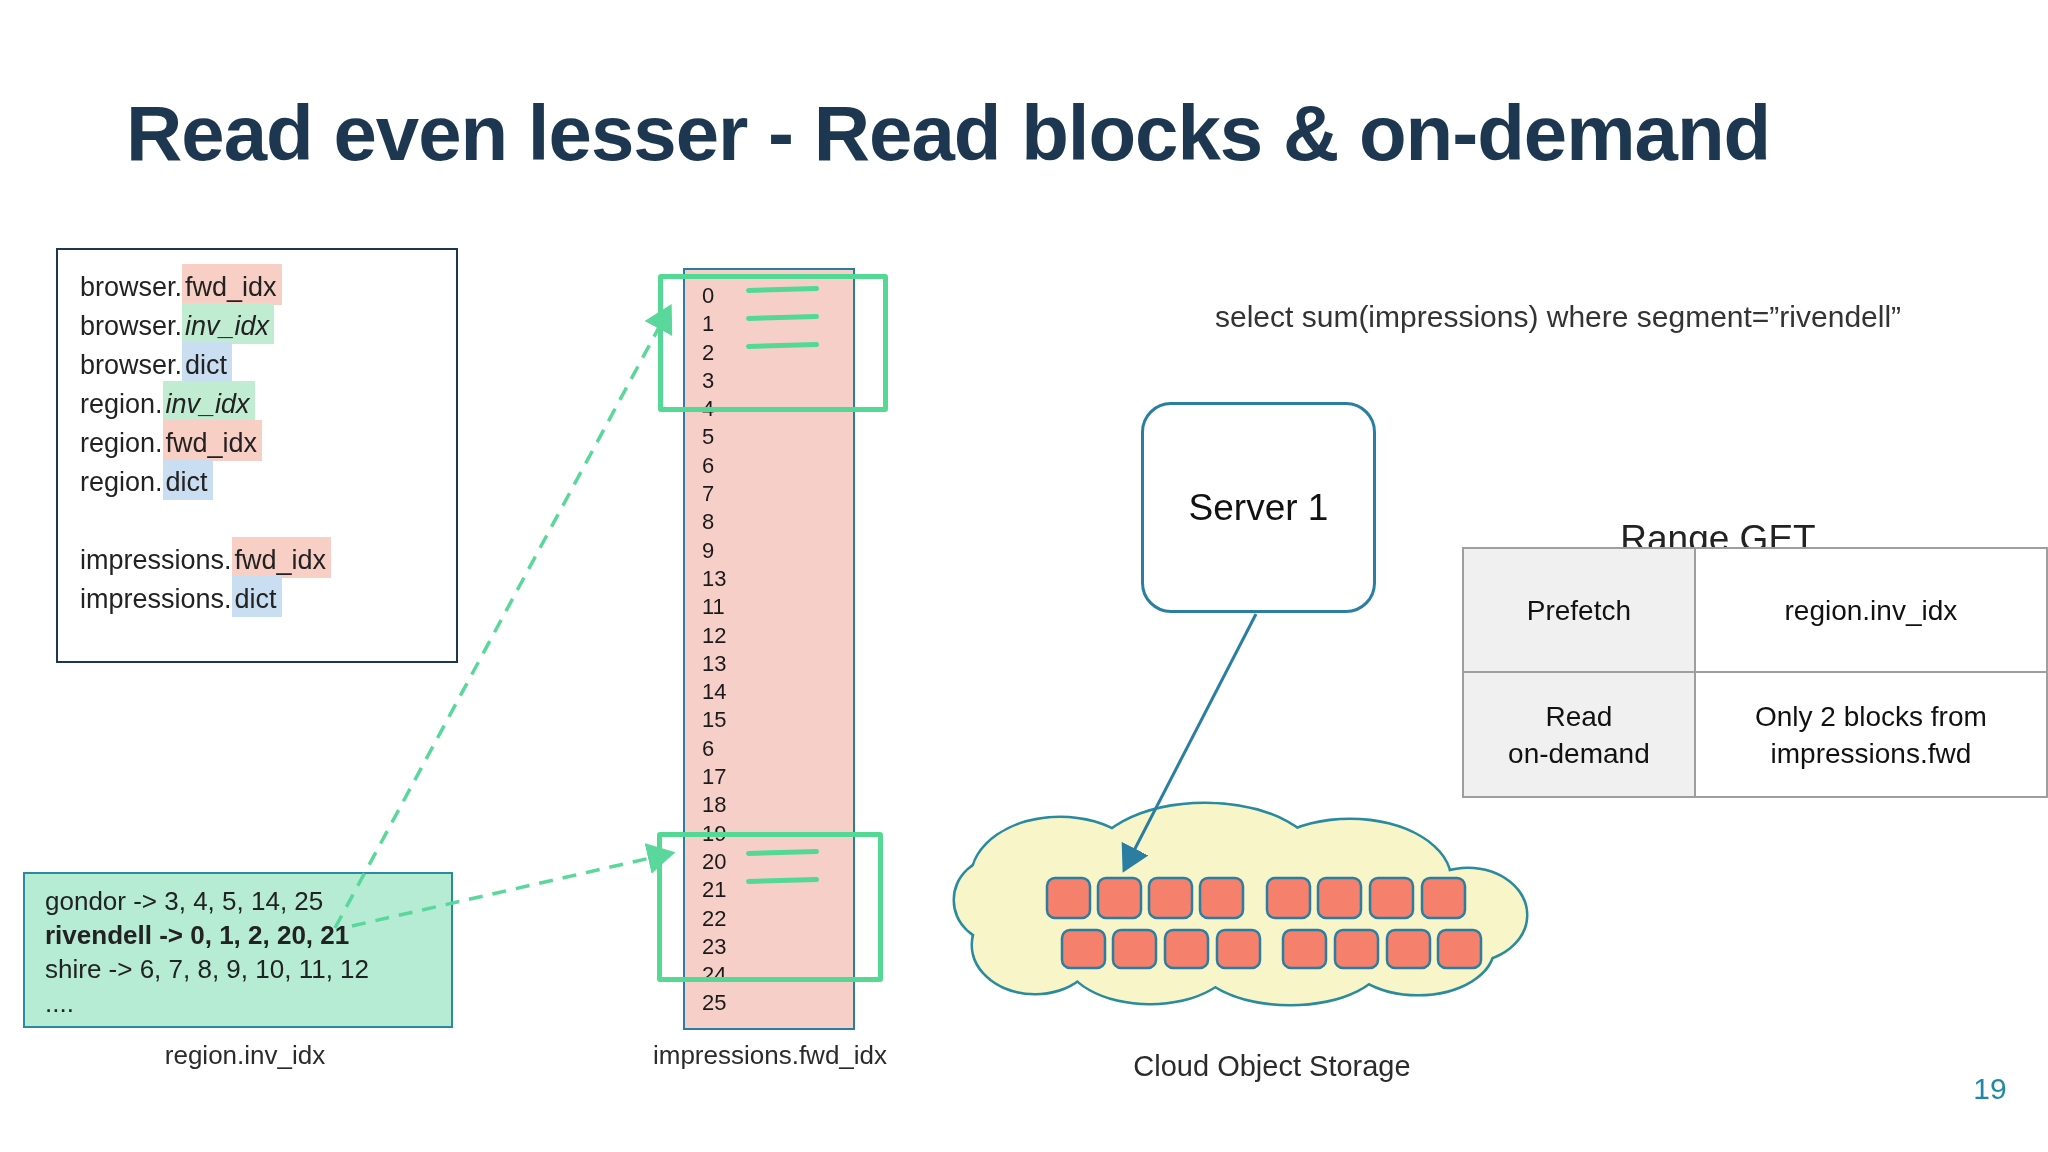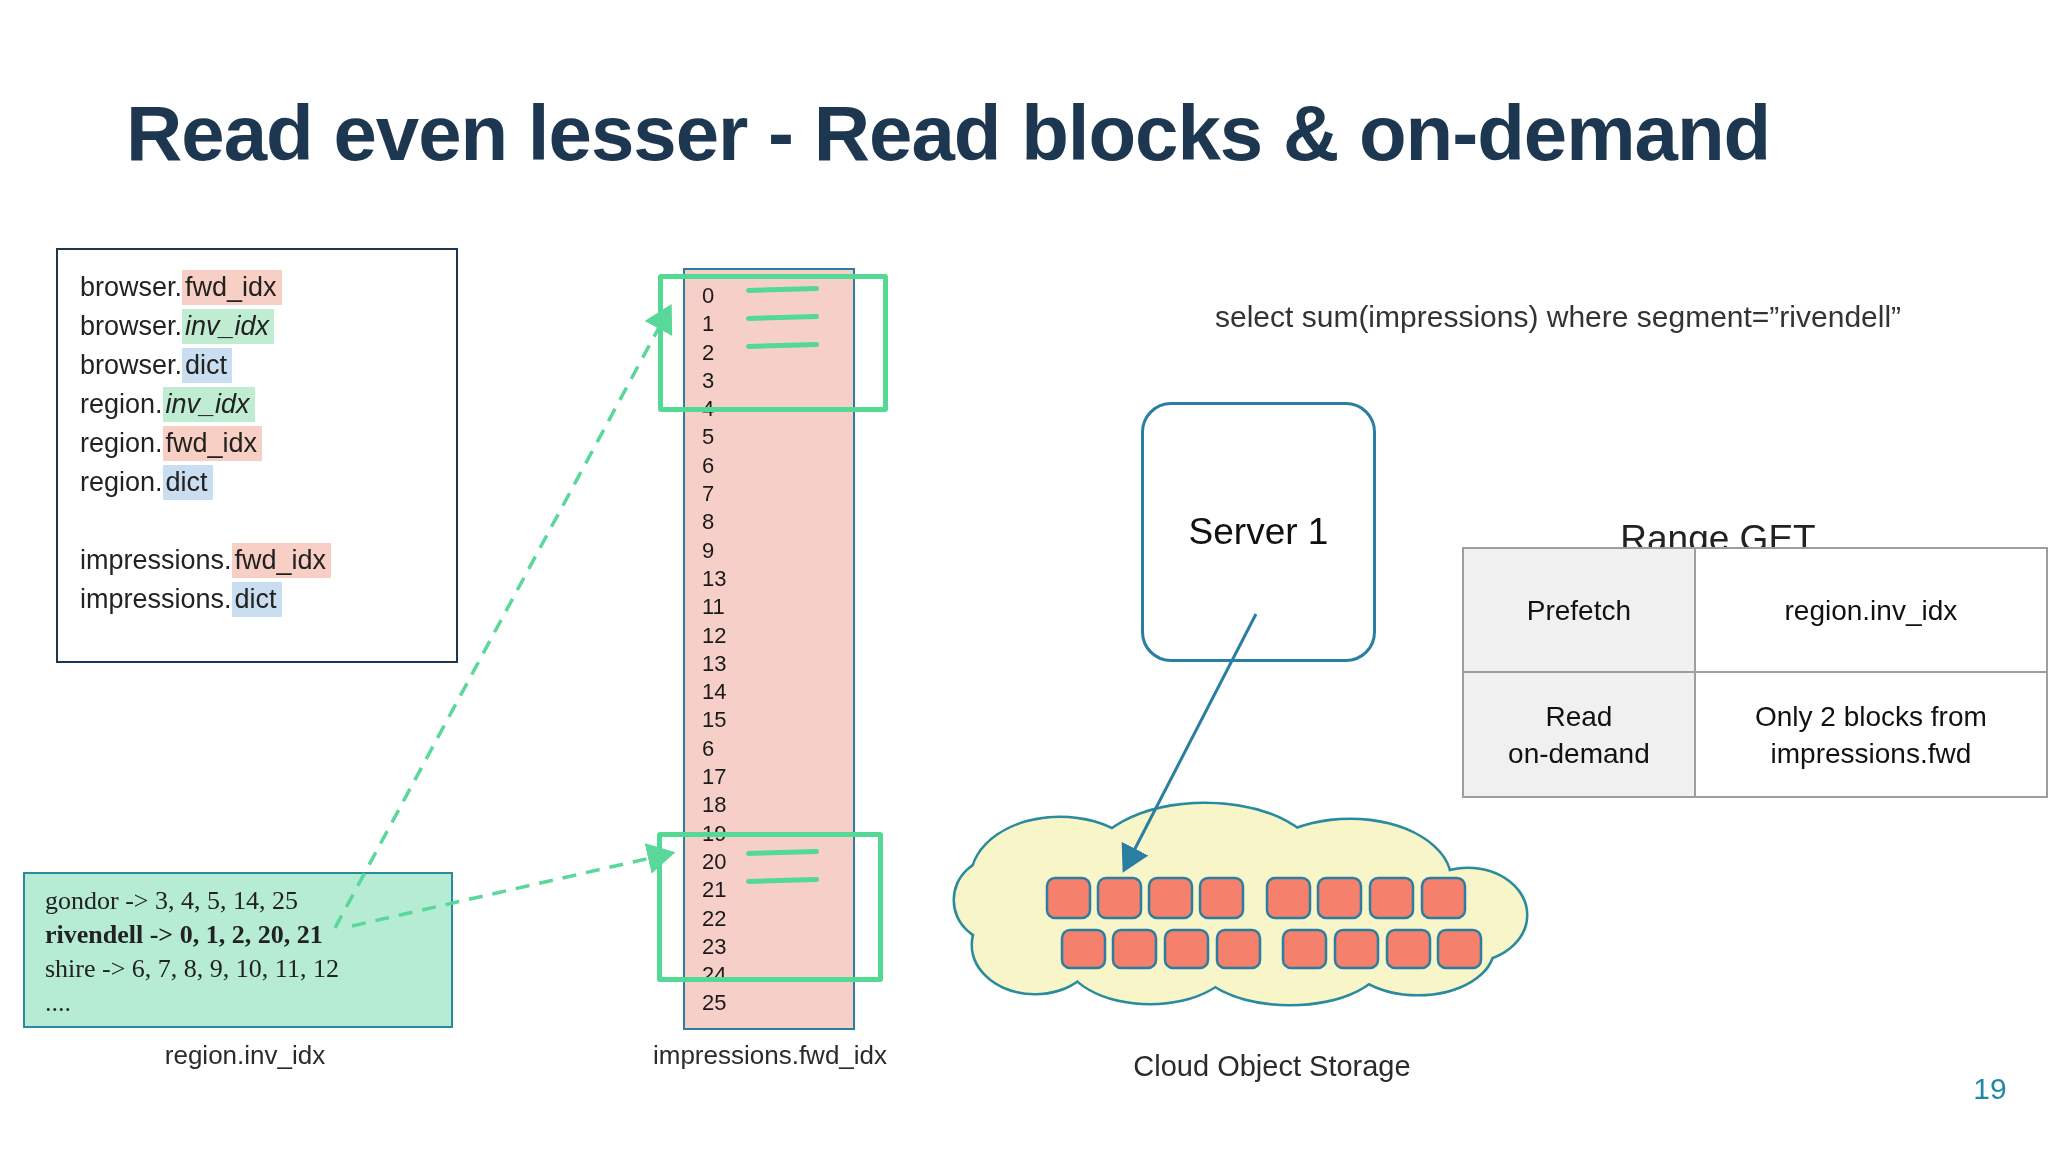--- a/index.html
+++ b/index.html
@@ -8,21 +8,21 @@
   .abs{position:absolute;}
 
   .title{left:126px;top:88px;width:1600px;font-size:78px;font-weight:700;color:var(--navy);
          letter-spacing:-1px;white-space:nowrap;}
 
   
   .segment-box{left:56px;top:248px;width:402px;height:415px;border:2px solid var(--navy);
                background:#fff;box-sizing:border-box;padding:18px 0 0 22px;}
   .segment-box .line{font-size:27px;line-height:39px;white-space:nowrap;}
   .segment-box .spacer{height:39px;}
-  .hl{padding:2px 5px 3px 3px;}
+  .hl{padding:8px 5px 3px 3px;}
   .hl-fwd{background:var(--pink);}
   .hl-inv{background:var(--mint-hl);font-style:italic;}
   .hl-dict{background:var(--blue-hl);}
 
   .caption{font-size:26px;color:#2b2b2b;text-align:center;white-space:nowrap;}
   .cap-segment{left:57px;top:688px;width:402px;}
   .cap-column{left:570px;top:1040px;width:400px;}
   .cap-inv{left:45px;top:1040px;width:400px;}
   .cap-cloud{left:1072px;top:1050px;width:400px;font-size:29px;}
 
@@ -33,26 +33,26 @@
 
   .block-box{box-sizing:border-box;border:5px solid var(--green);border-radius:3px;z-index:3;}
   .block-box-top{left:658px;top:274px;width:230px;height:138px;}
   .block-box-bottom{left:657px;top:832px;width:226px;height:150px;}
   .block-mark{left:746px;width:73px;height:5px;background:var(--green);border-radius:3px;
               transform:rotate(-1.5deg);z-index:4;}
 
   
   .inv-box{left:23px;top:872px;width:430px;height:156px;box-sizing:border-box;
            background:var(--mint-fill);border:2px solid var(--teal2);padding:10px 0 0 20px;}
-  .inv-box .line{font-size:26px;line-height:34px;white-space:nowrap;font-family:Liberation Serif, serif;}
+  .inv-box .line{font-size:26px;line-height:34px;white-space:nowrap;}
   .inv-box .line.bold{font-weight:700;}
 
   .query{left:1215px;top:300px;width:810px;font-size:30px;color:#333;white-space:nowrap;}
 
-  .server-box{left:1141px;top:402px;width:235px;height:260px;box-sizing:border-box;
+  .server-box{left:1141px;top:402px;width:235px;height:211px;box-sizing:border-box;
               border:3px solid var(--teal);border-radius:30px;background:#fff;
               display:flex;align-items:center;justify-content:center;}
   .server-box span{font-size:37px;color:#111;}
 
   .rangeget-title{left:1558px;top:518px;width:320px;text-align:center;font-size:37px;color:#222;}
   table.rangeget{left:1462px;top:547px;border-collapse:collapse;table-layout:fixed;z-index:2;padding-left:22px;}
   table.rangeget td{border:2px solid #9e9e9e;text-align:center;vertical-align:middle;
                     font-size:28px;line-height:37px;color:#111;background:#fff;}
   table.rangeget td.key{background:var(--table-gray);width:231px;}
   table.rangeget td.val{width:352px;}

